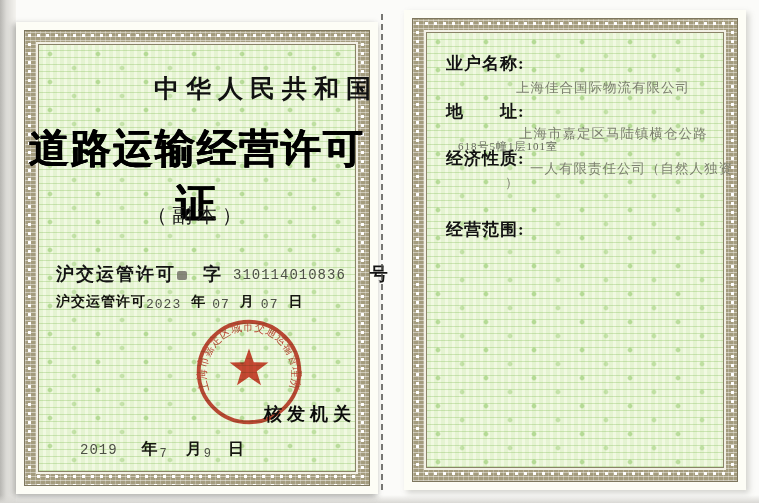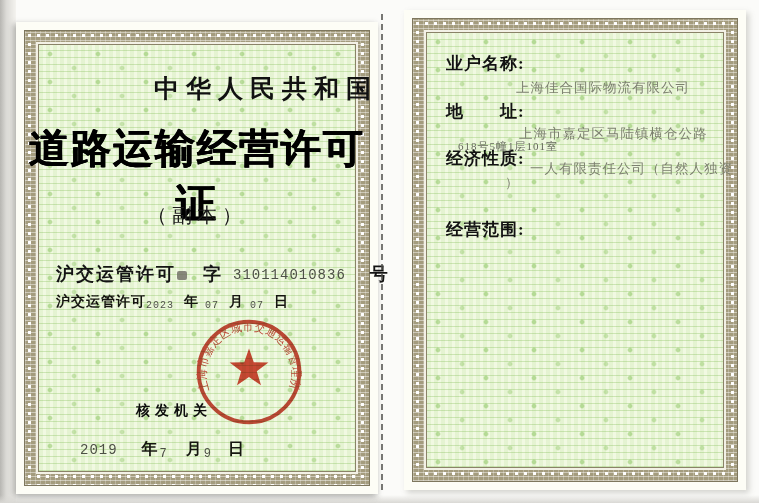--- a/index.html
+++ b/index.html
@@ -54,28 +54,28 @@
   .smudge { display:inline-block; width:10px; height:9px; background:#6d6a62;
     border-radius:2px; margin:0 2px 0 1px; opacity:.8; }
   .zi  { margin-left:14px; }
   .hao { margin-left:24px; }
   .typed { font-family:"Liberation Mono","DejaVu Sans Mono",monospace; font-weight:400;
     color:#4d5046; letter-spacing:1px; }
   .license-line .typed { font-size:14px; margin-left:10px; vertical-align:1px; }
 
   .validity-line { position:absolute; left:40px; top:271px; font-size:14px; color:#15150f;
     font-weight:700; letter-spacing:1px; white-space:nowrap; }
-  .validity-line .typed { font-size:10px; vertical-align:-2px; }
+  .validity-line .typed { font-size:13px; vertical-align:-2px; }
   .validity-line .unit { margin-left:10px; }
   .validity-line .num  { margin-left:6px; }
 
   .seal { position:absolute; left:178px; top:295px; width:110px; height:110px;
     mix-blend-mode:multiply; opacity:.92; }
-  .issuer { position:absolute; left:120px; top:380px; width:220px; text-align:left;
-    font-size:14px; letter-spacing:5px; color:#0c0c0c; font-weight:600; z-index:3; }
+  .issuer { position:absolute; left:120px; top:380px; width:220px; text-align:right;
+    font-size:18px; letter-spacing:5px; color:#0c0c0c; font-weight:600; z-index:3; }
 
   .issue-date { position:absolute; left:0; top:417px; width:100%; font-size:16px;
     color:#15150f; font-weight:700; white-space:nowrap; }
   .issue-date .typed { font-size:14px; font-weight:400; }
   .issue-date .y2019 { margin-left:64px; }
   .issue-date .u-year { margin-left:24px; }
   .issue-date .small { font-size:12px; vertical-align:-3px; margin-left:2px; }
   .issue-date .u-month { margin-left:18px; }
   .issue-date .u-day { margin-left:16px; }
 

